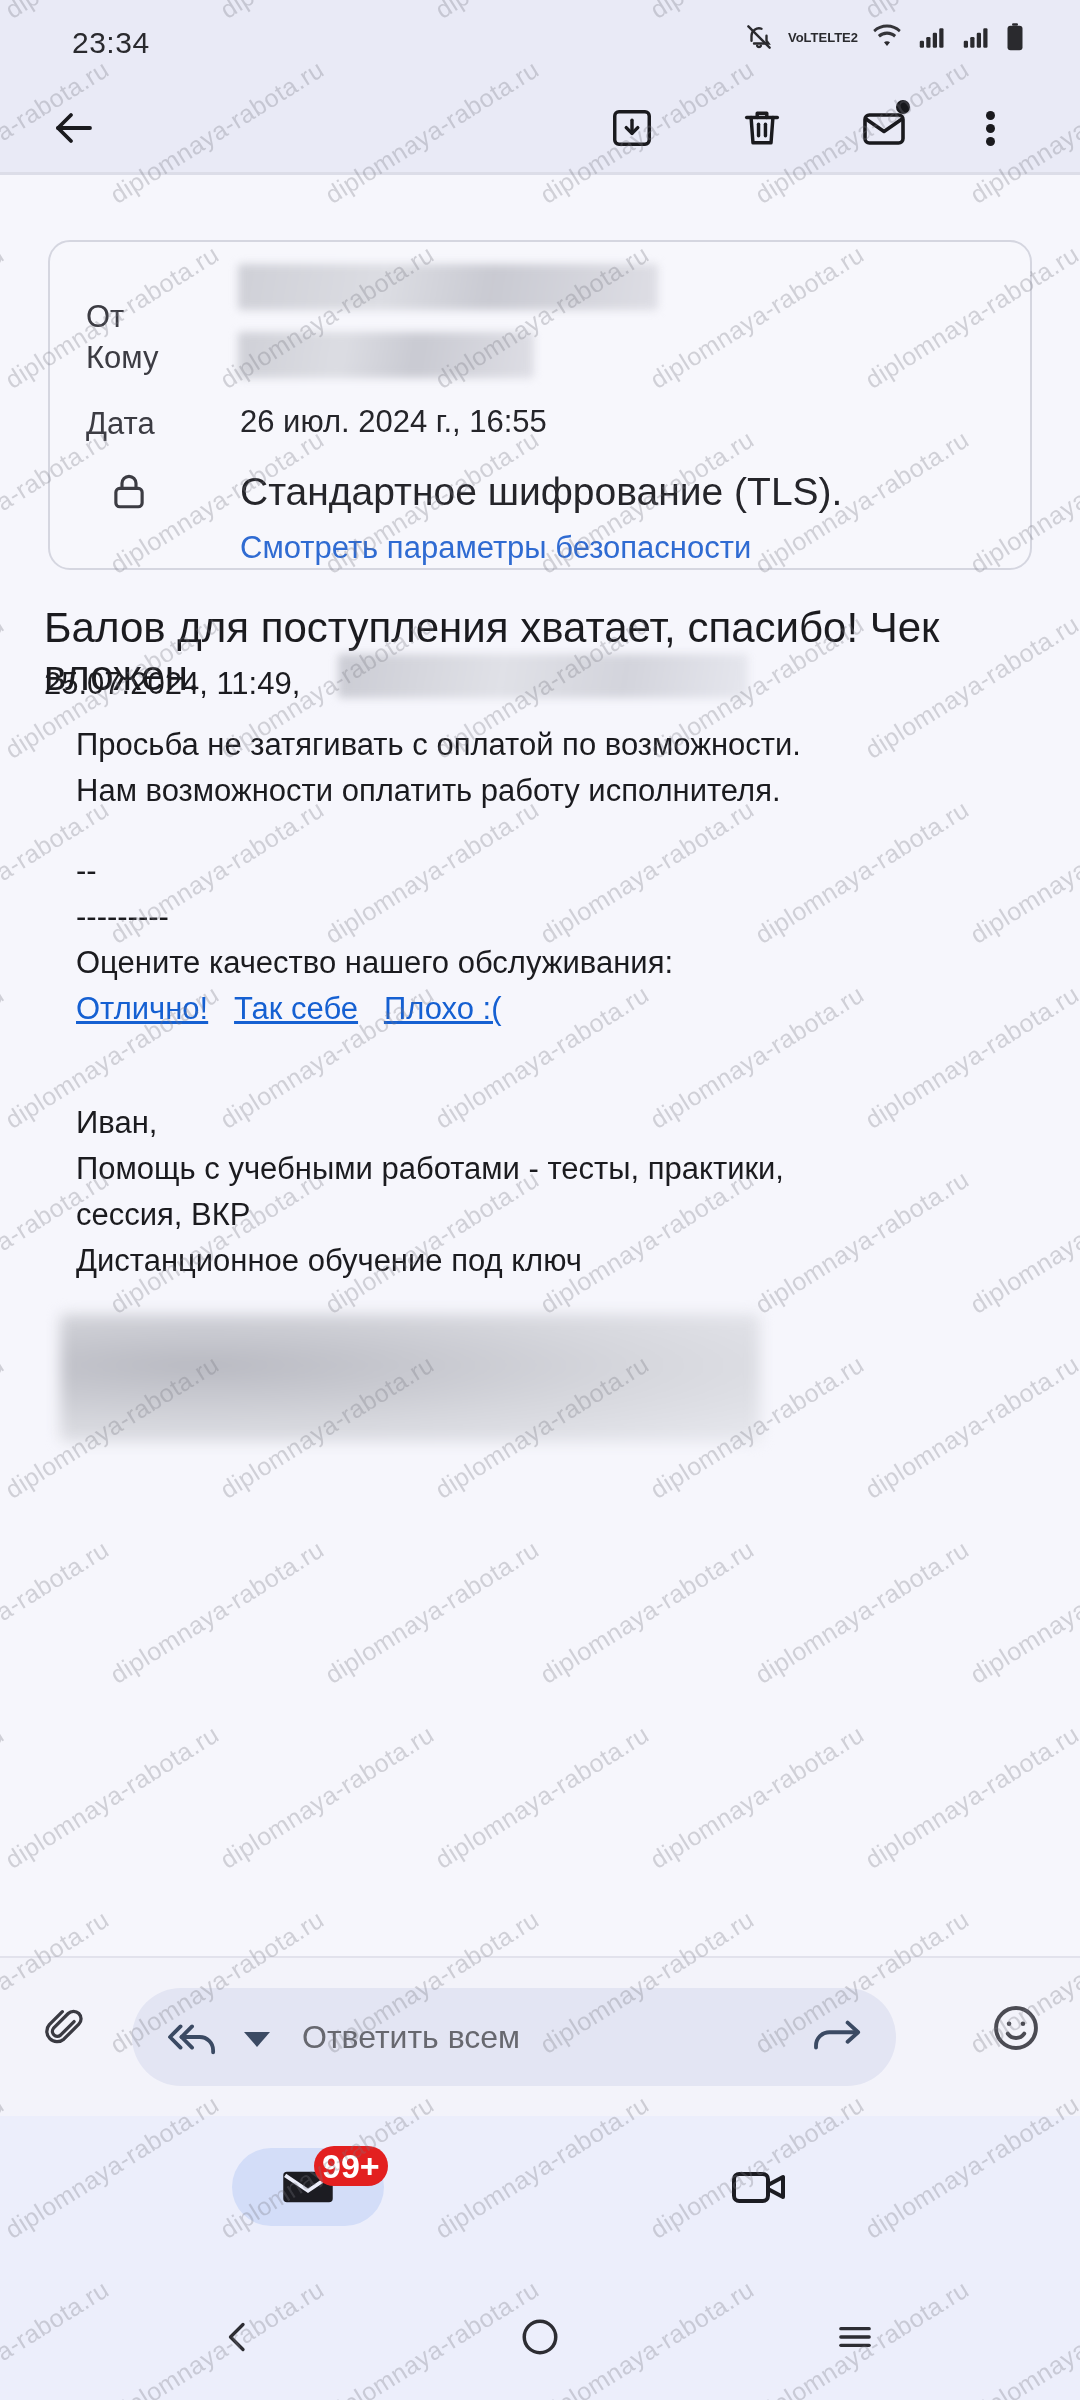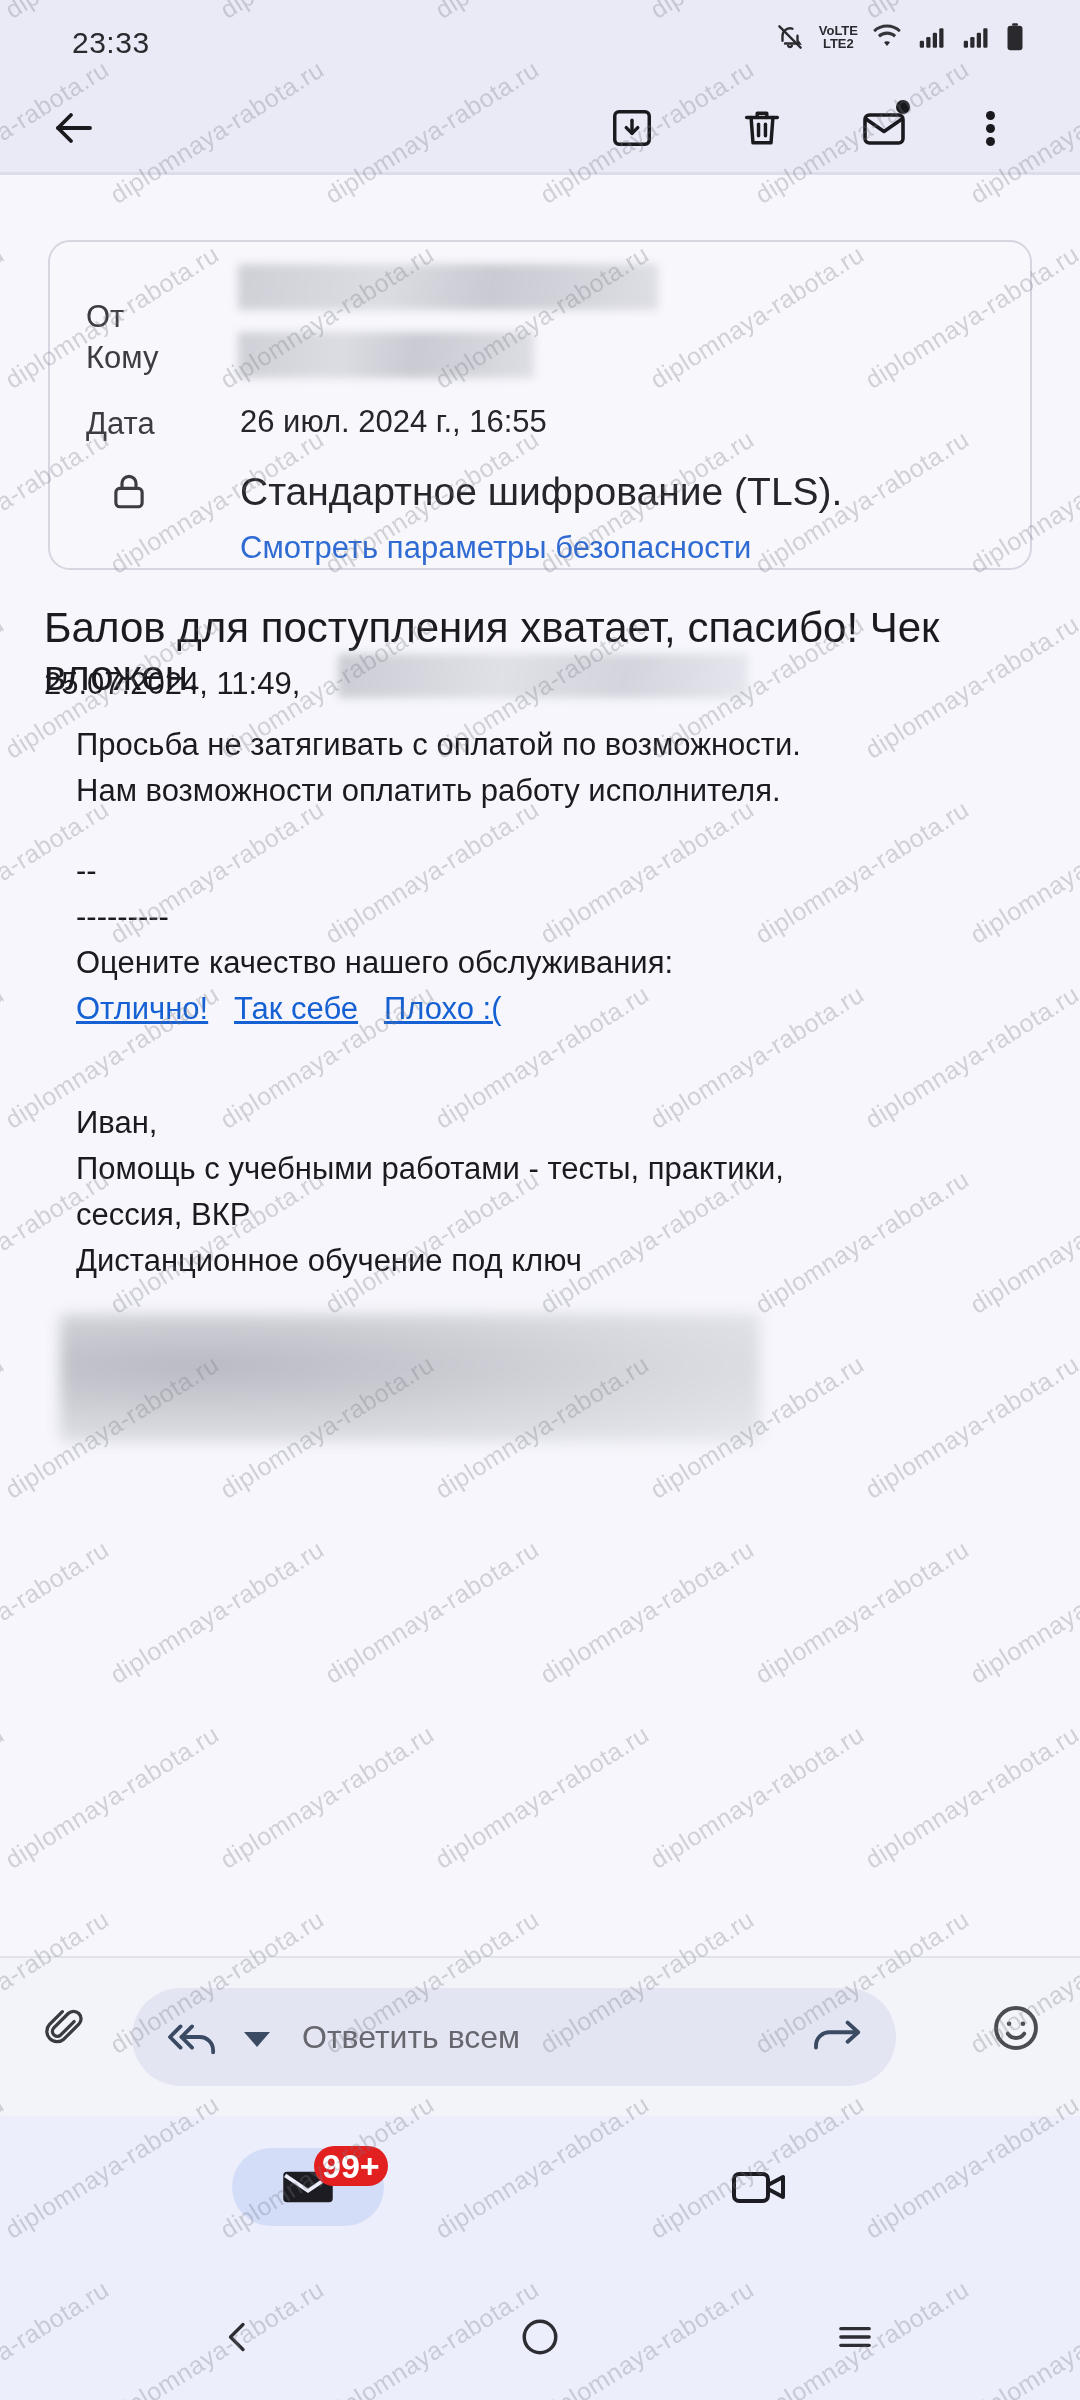--- a/index.html
+++ b/index.html
@@ -47,21 +47,21 @@
     font-size: 30px; color: #2a2a2e;
     letter-spacing: 0.5px;
   }
   #status-icons {
     position: absolute; right: 54px; top: 22px;
     display: flex; align-items: center; gap: 14px;
     color: #2a2a2e;
   }
   .si { display: block; }
   .volte-block {
-    display: flex; flex-direction: column; align-items: center;
+    display: flex; align-items: center;
     line-height: 1.0; font-size: 13px; color: #2a2a2e; font-weight: 700;
   }
   .volte-block span { display: block; letter-spacing: 0px; }
 
   
   #actionbar {
     position: absolute; top: 80px; left: 0;
     width: 1080px; height: 92px;
     background: #e9eaf6;
     z-index: 5;
@@ -277,21 +277,21 @@
   #nav-back { left: 193px; }
   #nav-home { left: 495px; }
   #nav-recent { left: 810px; }
 </style>
 </head>
 <body>
 
 <div id="screen">
 
   <div id="statusbar">
-    <div id="status-time">23:33</div>
+    <div id="status-time">23:34</div>
     <div id="status-icons">
 
       <svg class="si" width="30" height="30" viewBox="0 0 24 24" fill="none" stroke="#2a2a2e" stroke-width="1.9" stroke-linecap="round">
         <path d="M6 15v-4a6 6 0 0 1 8-5.6"></path>
         <path d="M18 11v4l1.6 2.2H8"></path>
         <path d="M10.5 19a1.6 1.6 0 0 0 3 0"></path>
         <path d="M3.5 3.5l17 17"></path>
       </svg>
 
       <div class="volte-block">

